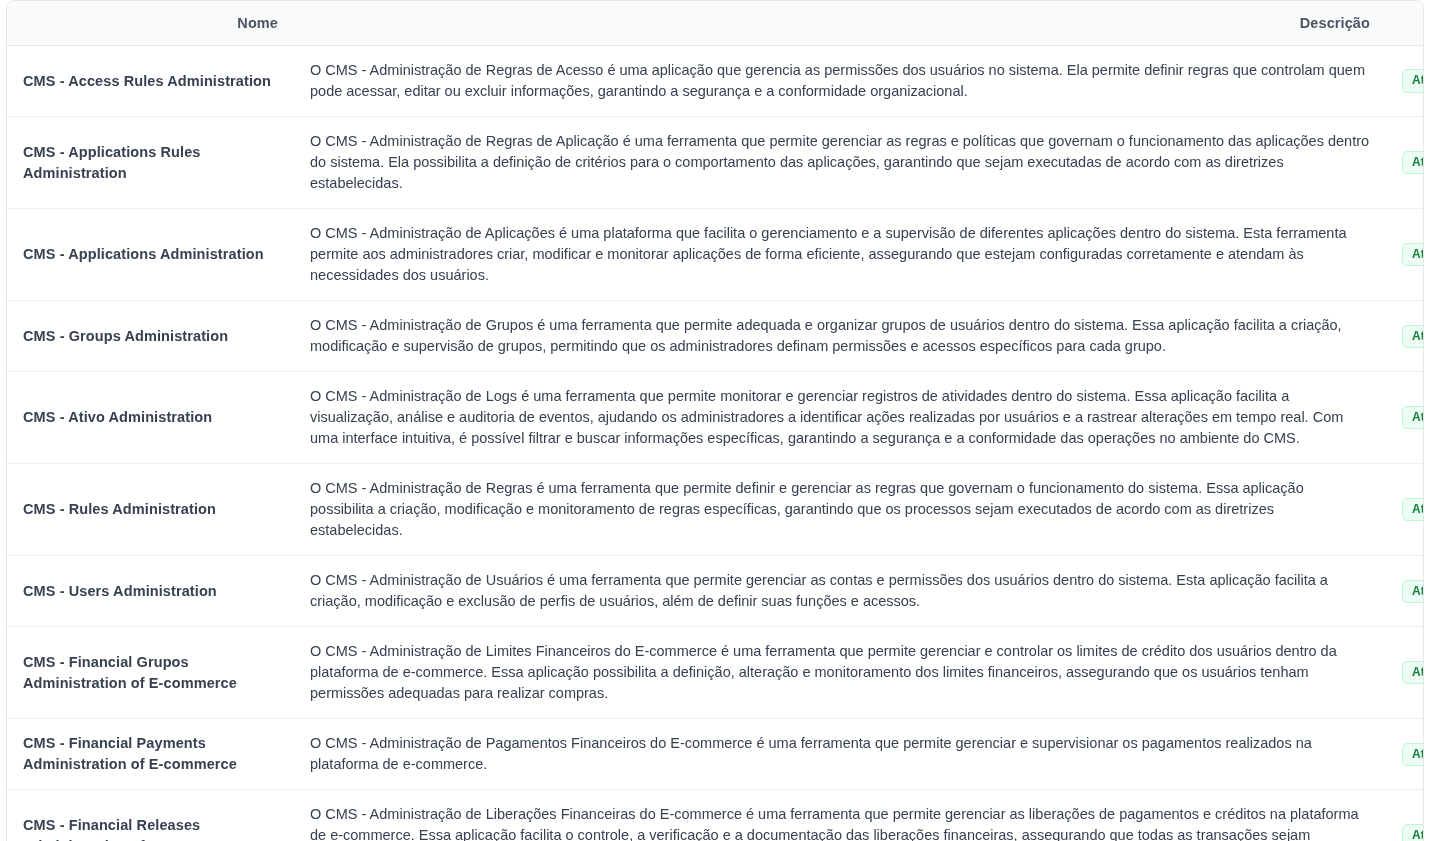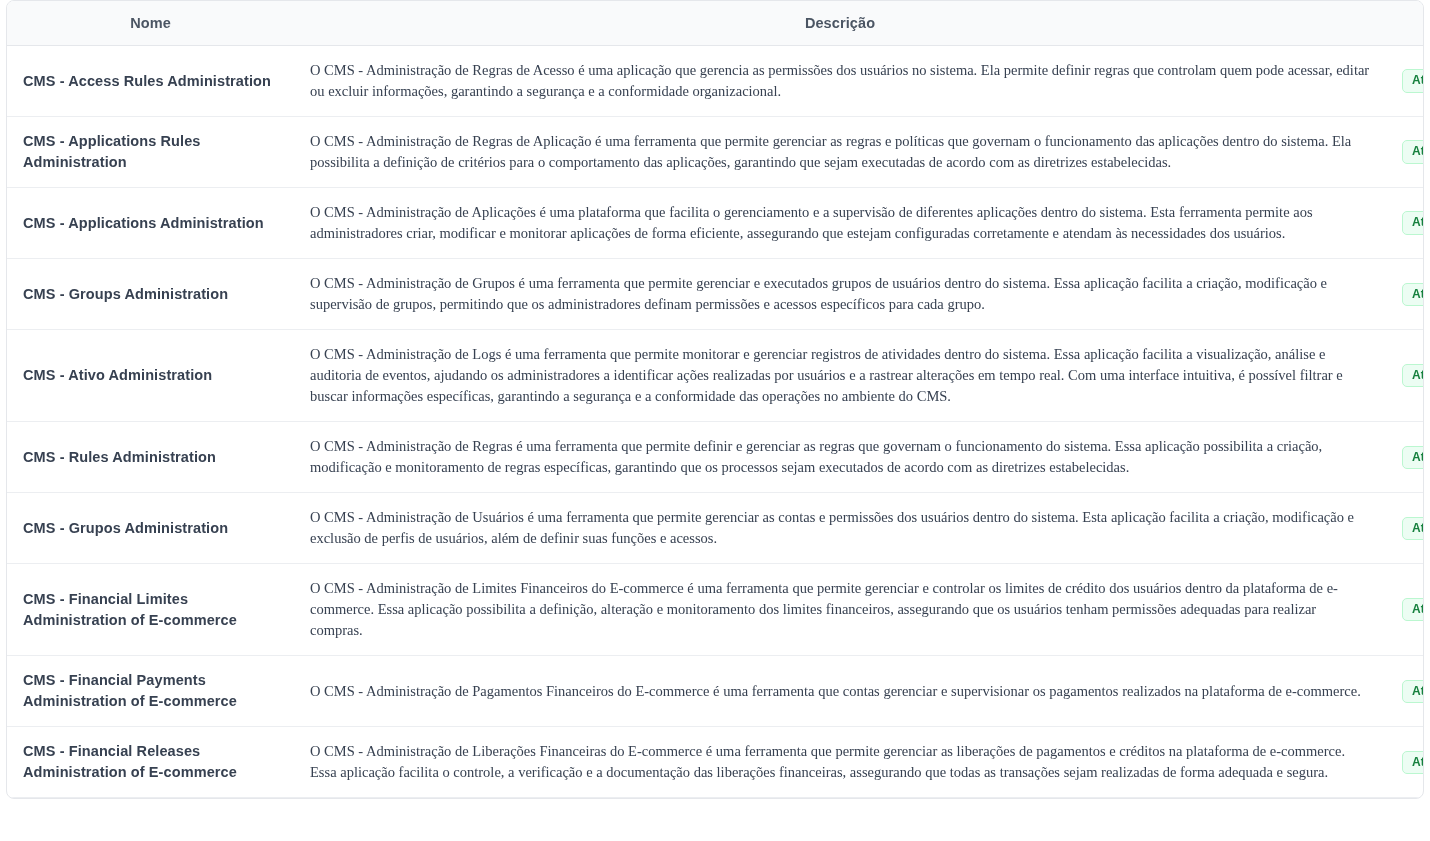--- a/index.html
+++ b/index.html
@@ -26,21 +26,21 @@
   }
 
   table.app-table {
     width: 100%;
     border-collapse: collapse;
     table-layout: fixed;
   }
 
   table.app-table thead th {
     background: #f9fafb;
-    text-align: center;
+    text-align: right;
     font-size: 14.5px;
     font-weight: 600;
     color: #4b5563;
     padding: 14px 16px 14px 16px;
     border-bottom: 1px solid #e5e7eb;
     letter-spacing: 0.1px;
   }
 
   th.col-nome   { width: 255px; padding-left: 14px; }
   th.col-desc   { width: 1060px; }
@@ -63,21 +63,20 @@
     font-size: 14.5px;
     letter-spacing: 0.1px;
     line-height: 1.42;
   }
 
   td.cell-desc {
     color: #374151;
     padding-left: 2px;
     padding-right: 26px;
     line-height: 1.5;
-    font-family: Liberation Serif, serif;
   }
 
   td.cell-status {
     text-align: left;
     padding-left: 6px;
   }
 
   .badge {
     display: inline-block;
     background: #ecfdf3;
@@ -128,21 +127,21 @@
       <tr>
         <td class="cell-nome">CMS - Applications Administration</td>
         <td class="cell-desc">O CMS - Administração de Aplicações é uma plataforma que facilita o gerenciamento e a supervisão de diferentes aplicações dentro do sistema. Esta ferramenta permite aos administradores criar, modificar e monitorar aplicações de forma eficiente, assegurando que estejam configuradas corretamente e atendam às necessidades dos usuários.</td>
         <td class="cell-status">
           <span class="badge">Ativo</span>
         </td>
       </tr>
 
       <tr>
         <td class="cell-nome">CMS - Groups Administration</td>
-        <td class="cell-desc">O CMS - Administração de Grupos é uma ferramenta que permite gerenciar e executados grupos de usuários dentro do sistema. Essa aplicação facilita a criação, modificação e supervisão de grupos, permitindo que os administradores definam permissões e acessos específicos para cada grupo.</td>
+        <td class="cell-desc">O CMS - Administração de Grupos é uma ferramenta que permite adequada e organizar grupos de usuários dentro do sistema. Essa aplicação facilita a criação, modificação e supervisão de grupos, permitindo que os administradores definam permissões e acessos específicos para cada grupo.</td>
         <td class="cell-status">
           <span class="badge">Ativo</span>
         </td>
       </tr>
 
       <tr>
         <td class="cell-nome">CMS - Ativo Administration</td>
         <td class="cell-desc">O CMS - Administração de Logs é uma ferramenta que permite monitorar e gerenciar registros de atividades dentro do sistema. Essa aplicação facilita a visualização, análise e auditoria de eventos, ajudando os administradores a identificar ações realizadas por usuários e a rastrear alterações em tempo real. Com uma interface intuitiva, é possível filtrar e buscar informações específicas, garantindo a segurança e a conformidade das operações no ambiente do CMS.</td>
         <td class="cell-status">
           <span class="badge">Ativo</span>
@@ -151,38 +150,38 @@
 
       <tr>
         <td class="cell-nome">CMS - Rules Administration</td>
         <td class="cell-desc">O CMS - Administração de Regras é uma ferramenta que permite definir e gerenciar as regras que governam o funcionamento do sistema. Essa aplicação possibilita a criação, modificação e monitoramento de regras específicas, garantindo que os processos sejam executados de acordo com as diretrizes estabelecidas.</td>
         <td class="cell-status">
           <span class="badge">Ativo</span>
         </td>
       </tr>
 
       <tr>
-        <td class="cell-nome">CMS - Grupos Administration</td>
+        <td class="cell-nome">CMS - Users Administration</td>
         <td class="cell-desc">O CMS - Administração de Usuários é uma ferramenta que permite gerenciar as contas e permissões dos usuários dentro do sistema. Esta aplicação facilita a criação, modificação e exclusão de perfis de usuários, além de definir suas funções e acessos.</td>
         <td class="cell-status">
           <span class="badge">Ativo</span>
         </td>
       </tr>
 
       <tr>
-        <td class="cell-nome">CMS - Financial Limites Administration of E-commerce</td>
+        <td class="cell-nome">CMS - Financial Grupos Administration of E-commerce</td>
         <td class="cell-desc">O CMS - Administração de Limites Financeiros do E-commerce é uma ferramenta que permite gerenciar e controlar os limites de crédito dos usuários dentro da plataforma de e-commerce. Essa aplicação possibilita a definição, alteração e monitoramento dos limites financeiros, assegurando que os usuários tenham permissões adequadas para realizar compras.</td>
         <td class="cell-status">
           <span class="badge">Ativo</span>
         </td>
       </tr>
 
       <tr>
         <td class="cell-nome">CMS - Financial Payments Administration of E-commerce</td>
-        <td class="cell-desc">O CMS - Administração de Pagamentos Financeiros do E-commerce é uma ferramenta que contas gerenciar e supervisionar os pagamentos realizados na plataforma de e-commerce.</td>
+        <td class="cell-desc">O CMS - Administração de Pagamentos Financeiros do E-commerce é uma ferramenta que permite gerenciar e supervisionar os pagamentos realizados na plataforma de e-commerce.</td>
         <td class="cell-status">
           <span class="badge">Ativo</span>
         </td>
       </tr>
 
       <tr>
         <td class="cell-nome">CMS - Financial Releases Administration of E-commerce</td>
         <td class="cell-desc">O CMS - Administração de Liberações Financeiras do E-commerce é uma ferramenta que permite gerenciar as liberações de pagamentos e créditos na plataforma de e-commerce. Essa aplicação facilita o controle, a verificação e a documentação das liberações financeiras, assegurando que todas as transações sejam realizadas de forma adequada e segura.</td>
         <td class="cell-status">
           <span class="badge">Ativo</span>

